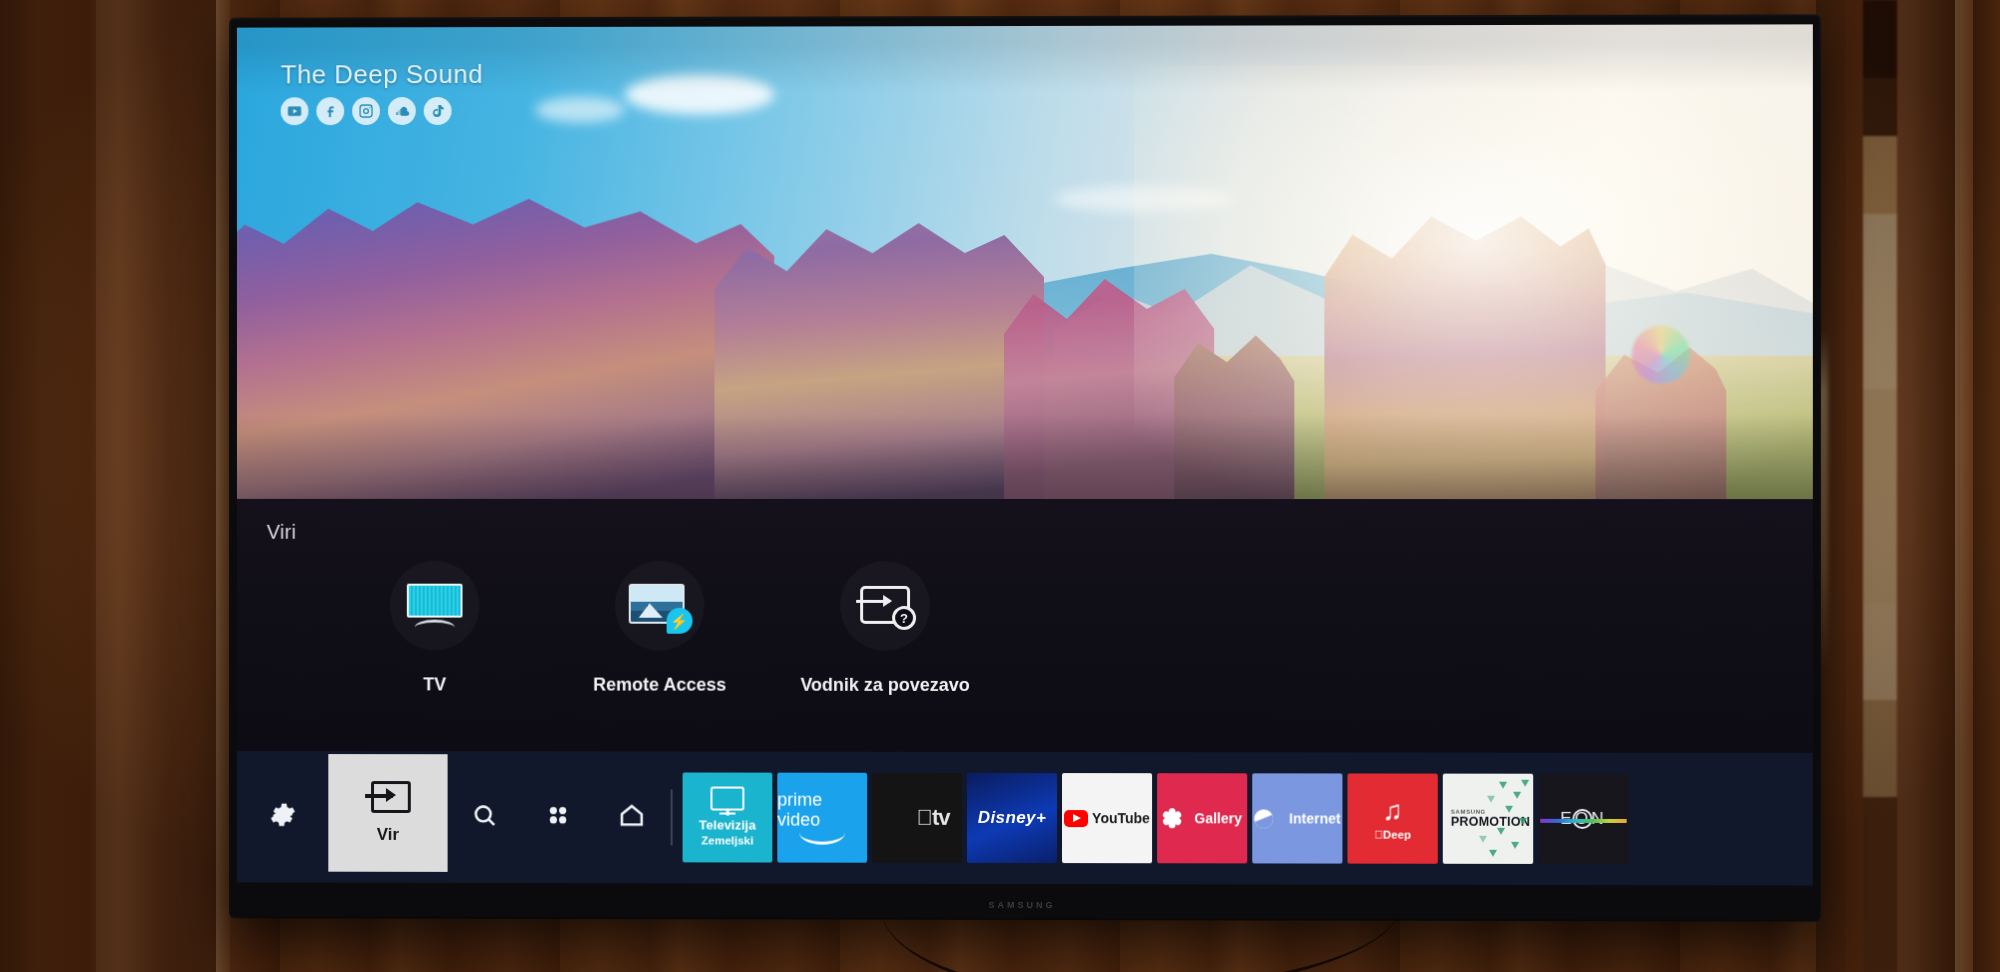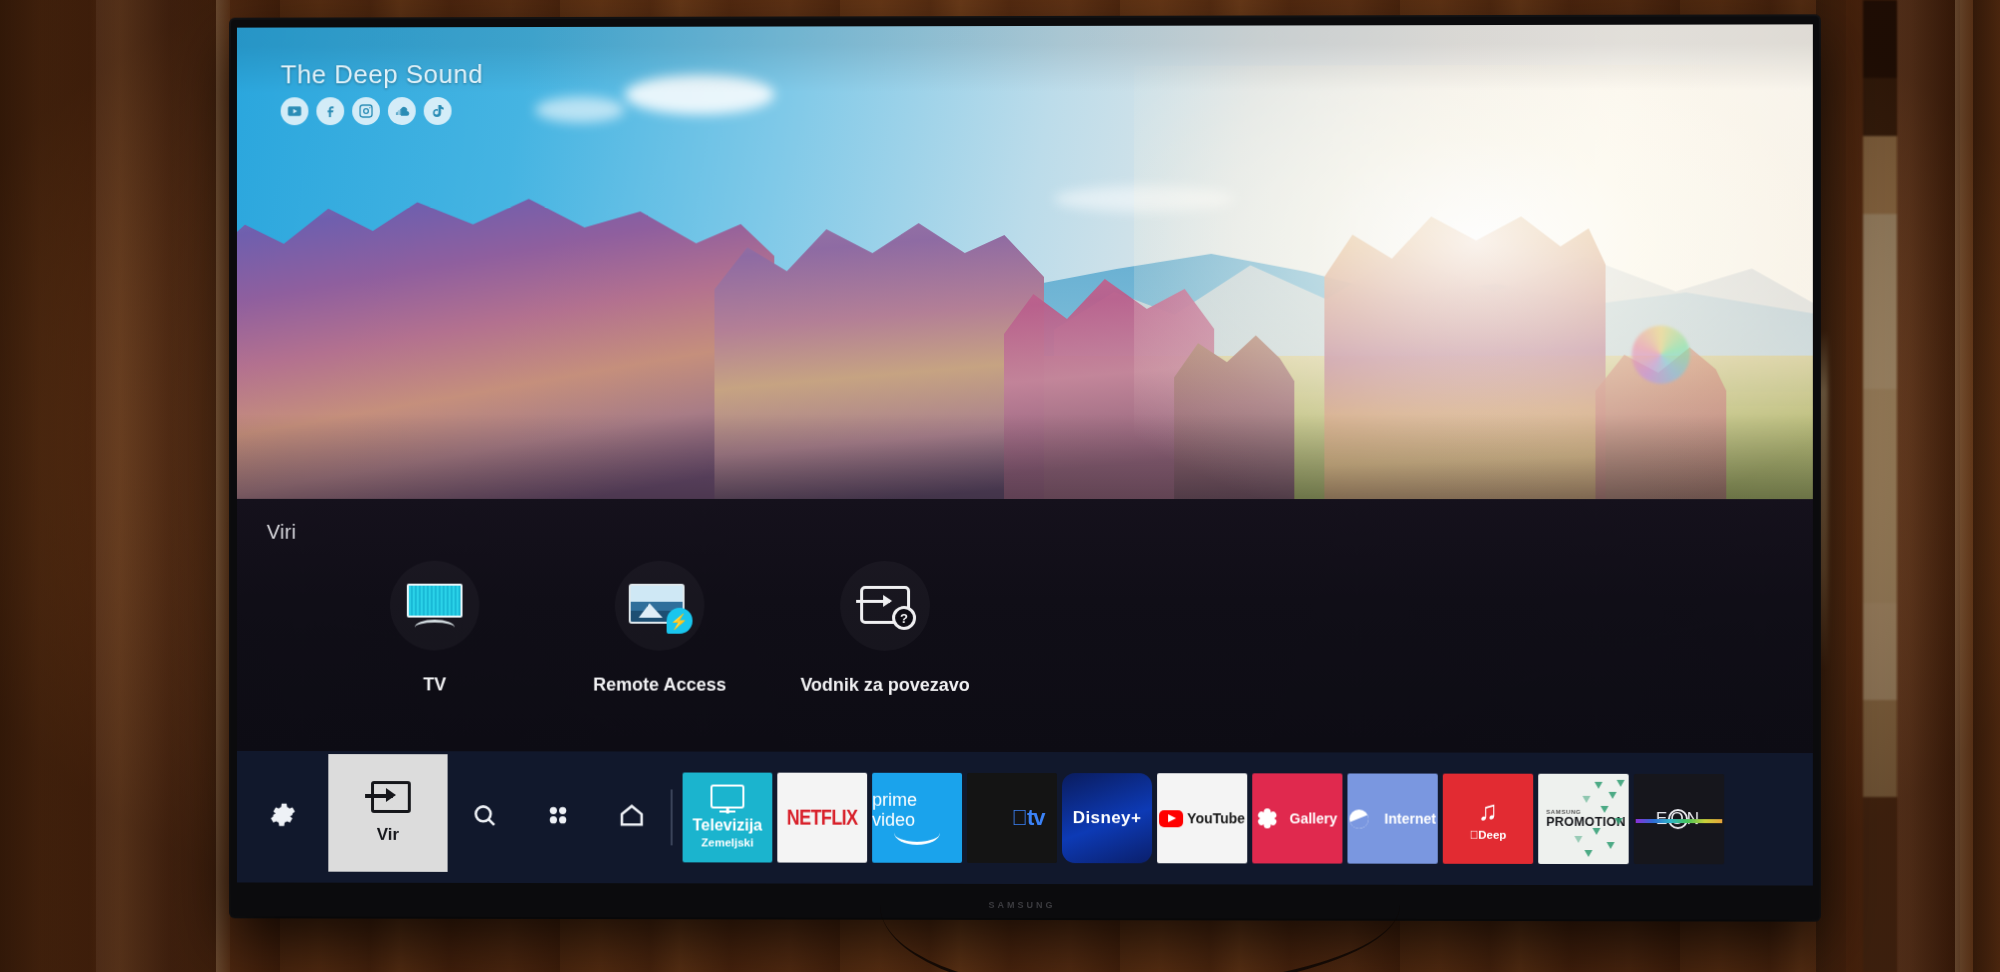--- a/index.html
+++ b/index.html
@@ -274,38 +274,38 @@
   #apps{ display:flex; align-items:center; gap:5px; margin-left:4px; }
   .app{
     width:90px; height:90px; border-radius:2px; position:relative; overflow:hidden;
     display:flex; flex-direction:column; align-items:center; justify-content:center;
   }
 
   .app-tvz{ background:#1bb4ce; color:#fff; }
   .app-tvz .mon{ width:34px; height:24px; border:2.5px solid #fff; border-radius:3px; margin-bottom:7px; position:relative;}
   .app-tvz .mon::after{content:"";position:absolute;left:50%;top:24px;transform:translateX(-50%);width:16px;height:2.5px;background:#fff;}
   .app-tvz .mon::before{content:"";position:absolute;left:50%;top:22px;transform:translateX(-50%);width:2.5px;height:5px;background:#fff;}
-  .tvz-l1{ font-size:16px; font-weight:700; line-height:1.25; }
+  .tvz-l1{ font-size:13px; font-weight:700; line-height:1.25; }
   .tvz-l2{ font-size:11.5px; font-weight:700; line-height:1.35; }
 
   .app-netflix{ background:#f4f4f4; }
   .app-netflix span{ color:#d8202a; font-size:18px; font-weight:700; letter-spacing:-0.6px;
     font-family:"Liberation Sans Narrow","Liberation Sans",sans-serif; transform:scaleY(1.25); }
 
   .app-prime{ background:#1aa3ec; color:#fff; }
   .app-prime .pv{ font-size:18px; font-weight:400; line-height:1.1;}
   .app-prime .smile{ width:46px; height:12px; margin-top:2px; position:relative; }
   .app-prime .smile::after{
     content:""; position:absolute; inset:0;
     border-bottom:3px solid #fff; border-radius:0 0 50% 50%/0 0 100% 100%;
   }
 
-  .app-appletv{ background:#141414; color:#3b82f6; font-size:22px; font-weight:700; letter-spacing:-1px;padding-left:32px;}
+  .app-appletv{ background:#141414; color:#e5e5e5; font-size:22px; font-weight:700; letter-spacing:-1px;padding-left:32px;}
   .app-disney{ background:linear-gradient(160deg,#0a1c5e,#0d3ab5 55%,#0a1f6b); color:#fff;
-    font-size:17px; font-weight:700; letter-spacing:.4px;border-radius:13px;}
+    font-size:17px; font-style:italic; font-weight:700; letter-spacing:.4px;}
   .app-youtube{ background:#f4f4f4; color:#1a1a1a; flex-direction:row; gap:4px; font-size:14px; font-weight:700;}
   .yt-play{ width:24px; height:17px; background:#ff0000; border-radius:5px; position:relative;}
   .yt-play::after{content:"";position:absolute;left:9px;top:4px;border-left:8px solid #fff;
     border-top:4.5px solid transparent;border-bottom:4.5px solid transparent;}
   .app-rakuten{ background:#d91e18; color:#fff; font-size:14px; font-weight:700;}
   .app-gallery{ background:#e0294e; color:#fff; flex-direction:row; gap:12px; font-size:14px; font-weight:700;}
   .flower{ width:20px;height:20px;position:relative;}
   .flower::before,.flower::after{content:"";position:absolute;left:50%;top:50%;width:7px;height:20px;
     background:#fff;border-radius:4px;transform:translate(-50%,-50%);}
   .flower::after{transform:translate(-50%,-50%) rotate(60deg);}
@@ -488,23 +488,20 @@
         <div id="nav-sep"></div>
 
         <div id="apps">
 
           <div class="app app-tvz">
             <div class="mon"></div>
             <div class="tvz-l1">Televizija</div>
             <div class="tvz-l2">Zemeljski</div>
           </div>
 
-          <div class="app app-netflix">
-            <span>NETFLIX</span>
-          </div>
 
           <div class="app app-prime">
             <div class="pv">prime video</div>
             <div class="smile"></div>
           </div>
 
           <div class="app app-appletv">
             <span><span>tv</span></span>
           </div>
 

